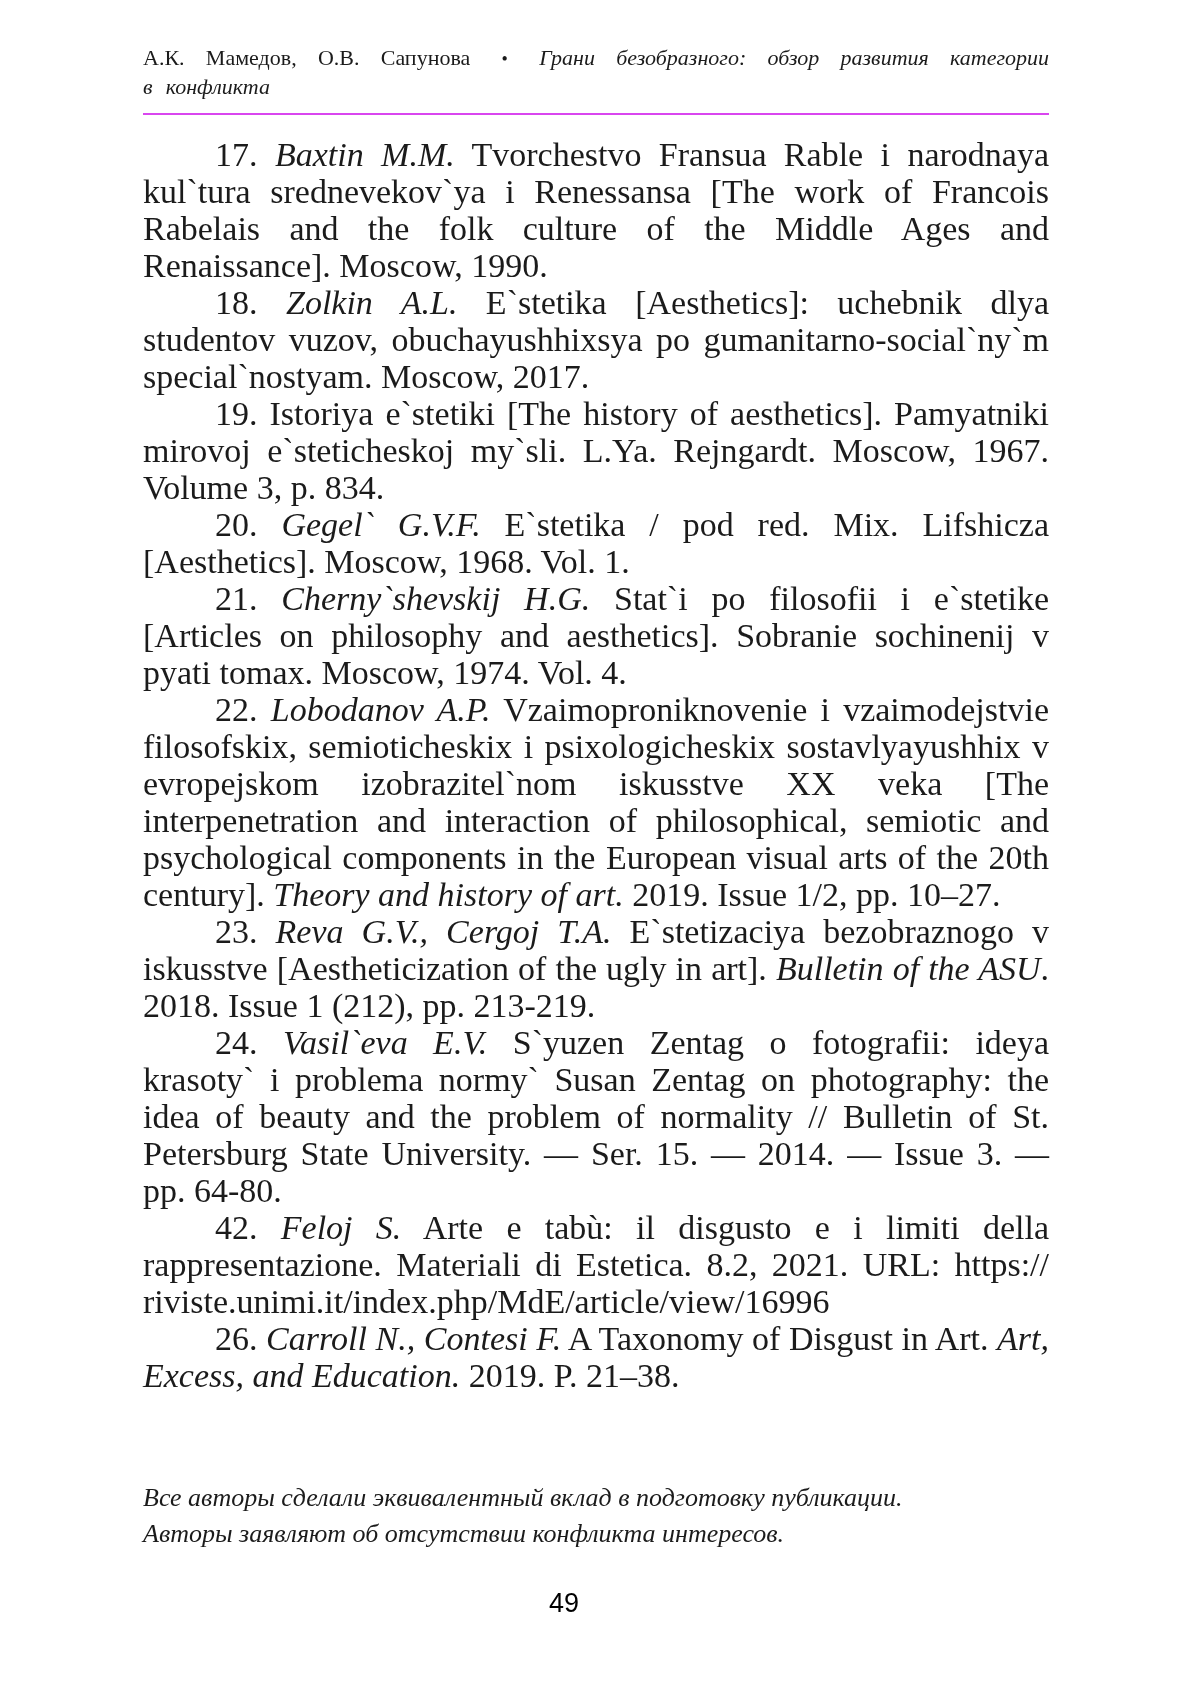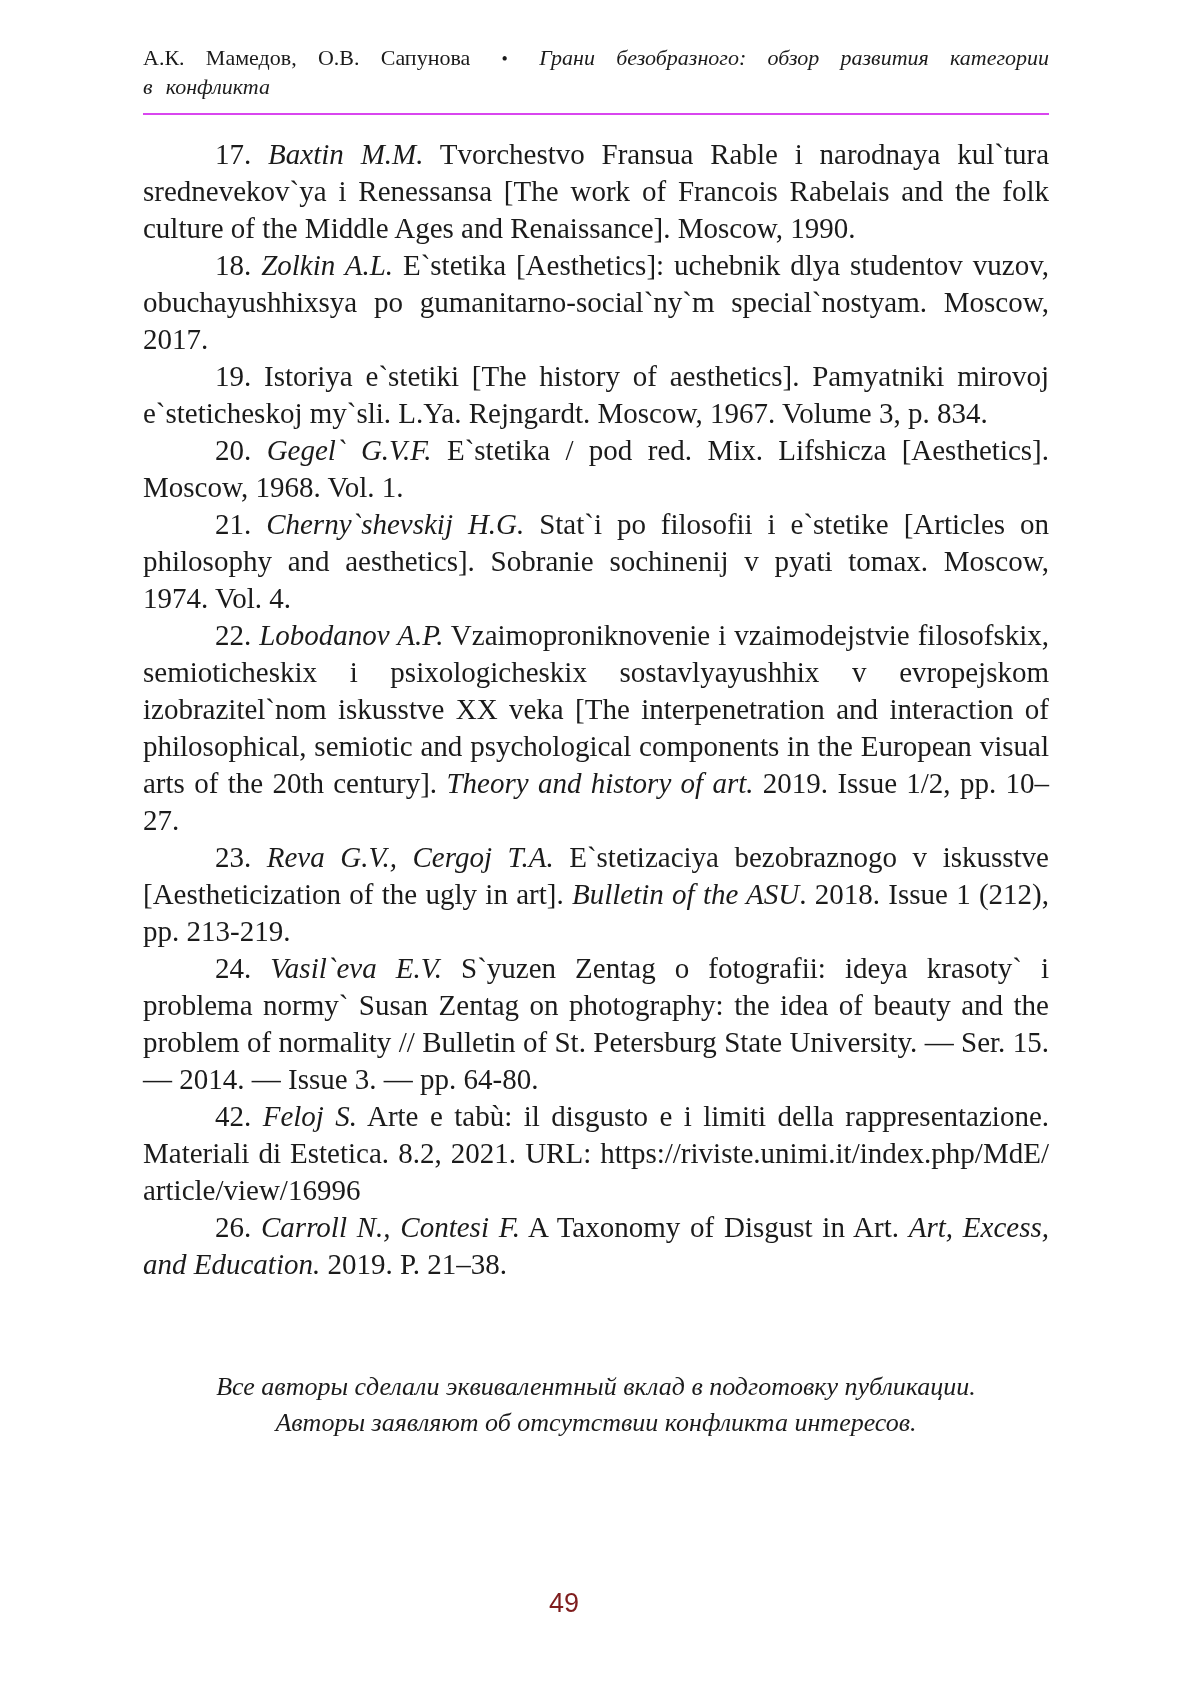--- a/index.html
+++ b/index.html
@@ -32,47 +32,47 @@
     text-align-last: justify;
     white-space: nowrap;
   }
   .hdr-authors { font-style: normal; }
   .hdr-bullet { padding: 0 10px; font-size: 18px; }
   .it { font-style: italic; }
   .hdr-line2 { word-spacing: 0.35em; }
   
   .refs {
     margin-top: 21px;
-    font-size: 29px;
+    font-size: 34px;
     line-height: 37px;
     text-align: justify;
   }
   .refs p.ref {
     margin: 0;
     text-indent: 72px;
     overflow-wrap: break-word;
   }
   
   .note {
     margin-top: 86px;
     font-size: 26px;
     line-height: 36px;
     font-style: italic;
-    text-align: center;
+    text-align: left;
   }
   
   .pagenum {
     position: absolute;
     left: 0;
     top: 1588px;
     width: 1128px;
     text-align: center;
     font-family: "Liberation Sans", "DejaVu Sans", sans-serif;
     font-size: 27px;
-    color: #7f1d1d;
+    color: #000000;
   }
 </style>
 </head>
 <body>
 
 <div class="content">
 
   <header class="hdr">
     <div class="hdr-line1">
       <span class="hdr-authors">А.К. Мамедов, О.В. Сапунова</span>

